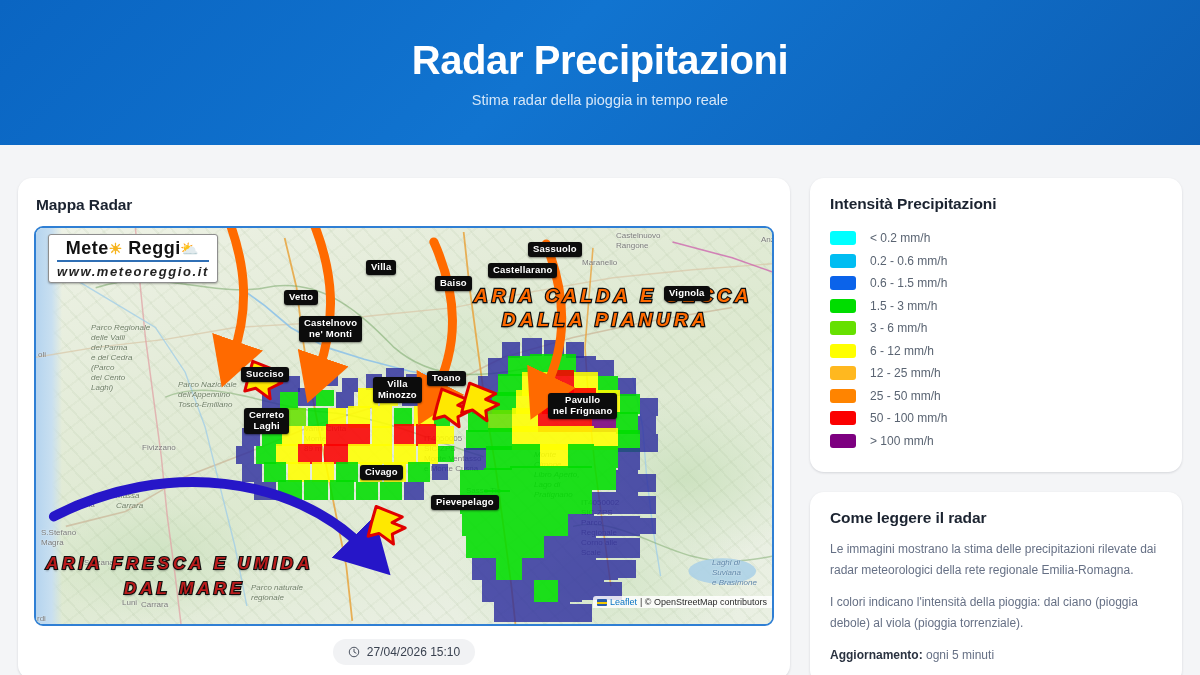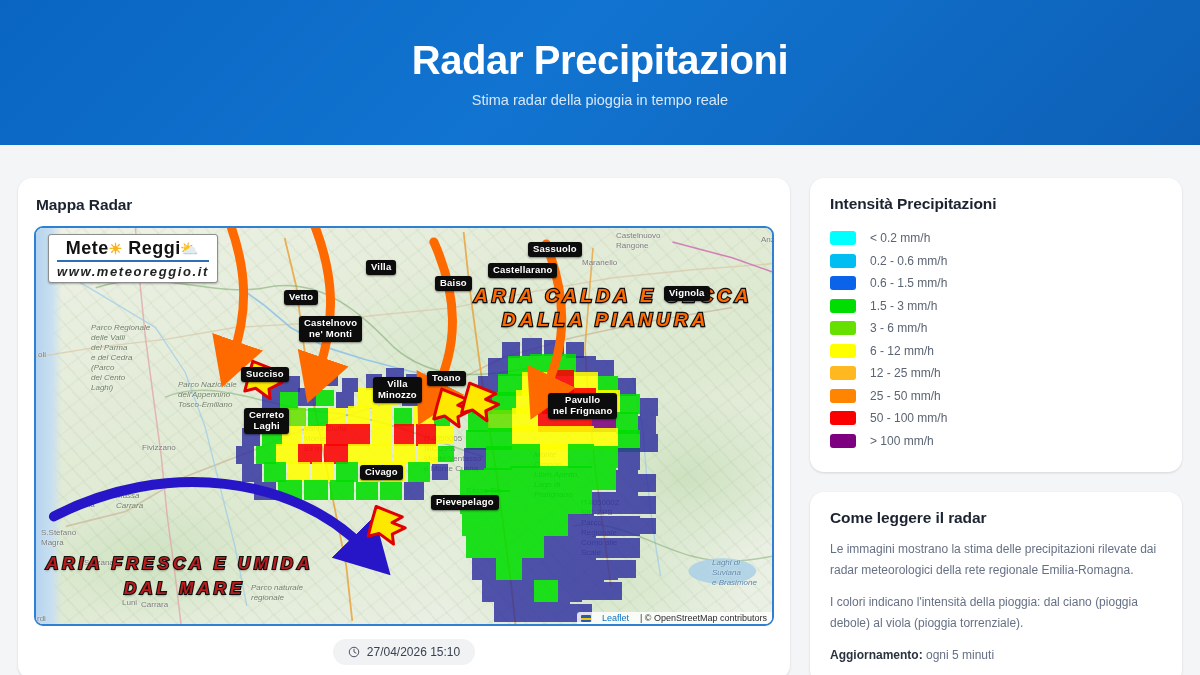--- a/index.html
+++ b/index.html
@@ -138,26 +138,26 @@
     color: #b91c1c; font-size: 17px;
     -webkit-text-stroke: 2.2px #111;
     paint-order: stroke fill;
     text-shadow: 0 2px 2px rgba(0,0,0,.35);
   }
 
   .arrows { position: absolute; inset: 0; }
 
   
   .attrib {
-    position: absolute; right: 0; bottom: 0;
+    position: absolute; right: 0; bottom: 16px;
     background: rgba(255,255,255,.82);
     font-size: 9px; color: #2b2b2b;
     padding: 1px 5px 1px 4px;
     border-top-left-radius: 3px;
-    display: flex; align-items: center; gap: 11px;
+    display: flex; align-items: center; gap: 3px;
     white-space: nowrap;
   }
   .attrib .lf-mark {
     width: 10px; height: 7px; border-radius: 1px;
     background: linear-gradient(#2a5caa 0 40%, #f2c900 40% 75%, #2a5caa 75% 100%);
     display: inline-block;
   }
   .attrib a { color: #0a74c4; text-decoration: none; }
 
   

